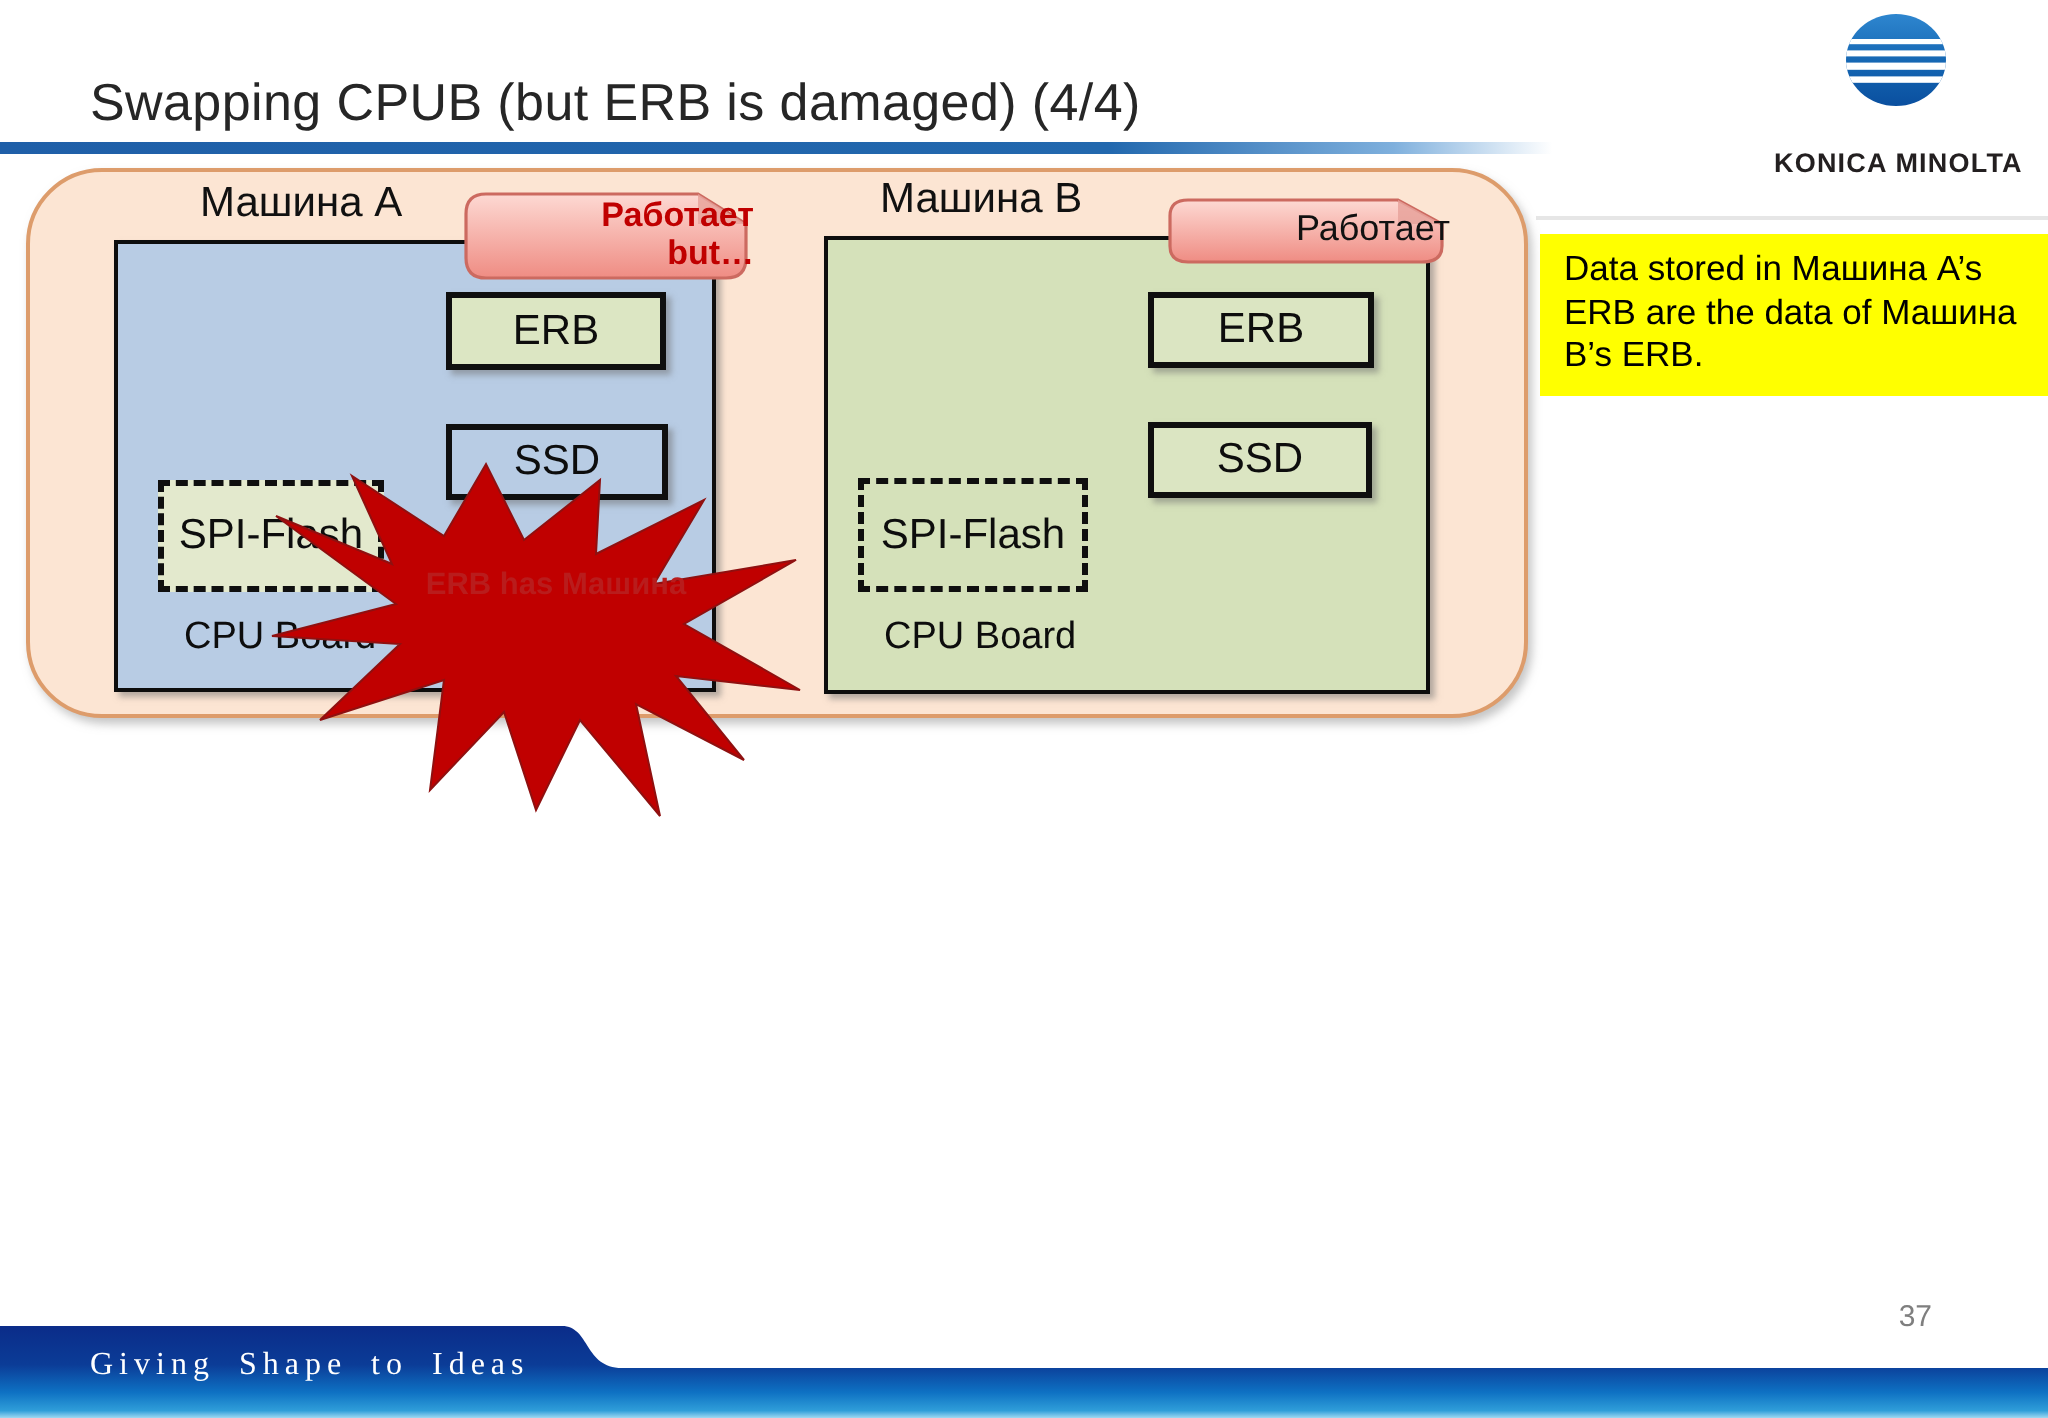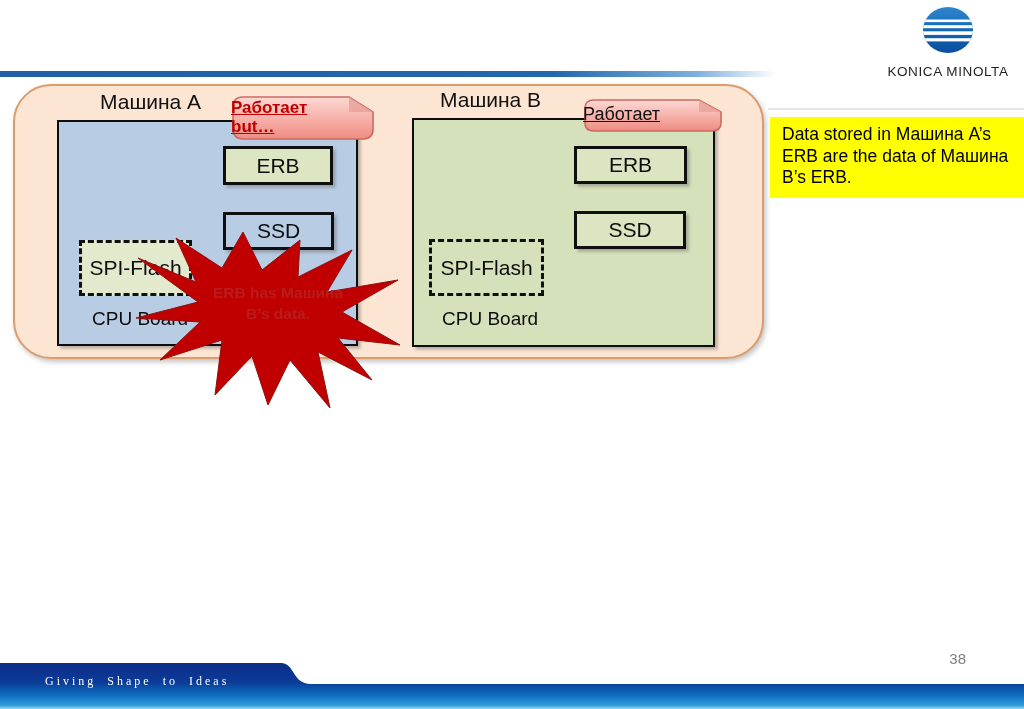--- a/index.html
+++ b/index.html
@@ -12,21 +12,21 @@
     position:absolute;left:45px;top:36px;font-size:26px;color:#262626;
     letter-spacing:0.2px;
   }
   .title-rule{
     position:absolute;left:0;top:71px;width:792px;height:6px;
     background:linear-gradient(to right,#1f5fa8 0%,#2268ae 70%,#7fb0dd 88%,rgba(255,255,255,0) 98%);
   }
   .logo{position:absolute;left:887px;top:6px;width:122px;text-align:center;}
   .logo svg{display:block;margin:0 auto;}
   .logo-text{
-    margin-top:8px;font-size:13.5px;font-weight:normal;color:#231f20;letter-spacing:0.6px;
+    margin-top:18px;font-size:13.5px;font-weight:bold;color:#231f20;letter-spacing:0.6px;
     font-family:"Liberation Sans",sans-serif;white-space:nowrap;
   }
   .faint-line{position:absolute;left:768px;top:108px;width:256px;height:2px;background:#d8d8d8;opacity:.65;}
   
   .panel{
     position:absolute;left:13px;top:84px;width:747px;height:271px;
     background:#fce5d3;border:2px solid #dd9c6b;border-radius:38px;
     box-shadow:2px 3px 5px rgba(150,150,150,.55);
   }
   
@@ -45,21 +45,21 @@
   .spi-a{left:20px;top:118px;width:113px;height:56px;background:#e3e9cd;border-style:dashed;box-shadow:none;}
   .erb-b{left:160px;top:26px;width:113px;height:38px;background:#dbe5c2;}
   .ssd-b{left:160px;top:91px;width:112px;height:38px;background:#dbe5c2;}
   .spi-b{left:15px;top:119px;width:115px;height:57px;background:transparent;border-style:dashed;box-shadow:none;}
   .cpu-label{position:absolute;font-size:19px;color:#0d0d0d;}
   .cpu-a{left:33px;top:186px;}
   .cpu-b{left:28px;top:188px;}
   
   .callout{position:absolute;}
   .callout svg{position:absolute;left:0;top:0;}
-  .callout .txt{position:relative;text-align:left;text-decoration:underline;}
+  .callout .txt{position:relative;text-align:right;}
   .callout-a{left:231px;top:95px;width:146px;height:46px;}
   .callout-a .txt{padding-top:3px;font-size:17px;font-weight:bold;color:#c00000;line-height:19px;}
   .callout-b{left:583px;top:98px;width:142px;height:35px;}
   .callout-b .txt{font-size:18px;color:#111;line-height:33px;}
   
   .note{
     position:absolute;left:770px;top:117px;width:268px;box-sizing:border-box;
     background:#ffff00;padding:7px 12px 9px 12px;font-size:17.5px;line-height:1.24;color:#000;
   }
   
@@ -67,30 +67,31 @@
   .star-wrap svg{position:absolute;left:0;top:0;}
   .star-text{
     position:absolute;left:38px;top:57px;width:240px;text-align:center;
     color:#b91c1c;font-size:15.5px;font-weight:600;line-height:21px;
   }
   
   .footer{position:absolute;left:0;top:663px;width:1024px;height:46px;}
   .footer svg{position:absolute;left:0;top:0;}
   .tagline{
     position:absolute;left:45px;top:11px;color:#ffffff;
-    font-family:"Liberation Serif","DejaVu Serif",serif;font-size:12px;
+    font-family:"Liberation Serif","DejaVu Serif",serif;font-size:16px;
     letter-spacing:3px;word-spacing:5px;white-space:nowrap;
   }
   .page-num{position:absolute;right:58px;top:650px;font-size:15px;color:#7f7f7f;}
 </style>
 </head>
 <body>
 
 <div class="slide">
 
+  <div class="title">Swapping CPUB (but ERB is damaged) (4/4)</div>
   <div class="title-rule"></div>
 
   <div class="logo">
     <svg width="62" height="50" viewBox="0 0 62 50">
       <defs>
         <linearGradient id="glb" x1="0" y1="0" x2="0" y2="1">
           <stop offset="0" stop-color="#2e86cf"></stop>
           <stop offset="0.5" stop-color="#1668b4"></stop>
           <stop offset="1" stop-color="#0a4f9f"></stop>
         </linearGradient>
@@ -164,25 +165,24 @@
   <div class="note">Data stored in Машина A’s ERB are the data of Машина B’s ERB.</div>
 
   <div class="star-wrap">
     <svg width="300" height="190" viewBox="0 0 300 190">
       <polygon fill="#c00000" stroke="#8f1010" stroke-width="1" points="18,33 76,57 56,13 102,43 123,7 142,45 180,15 178,52 232,25 207,67
                 278,55 222,87 280,120 218,113 252,155 198,127 210,183 170,135
                 148,180 132,131 95,170 102,115 40,135 80,97 16,93 78,77"></polygon>
     </svg>
     <div class="star-text">
       <div>ERB has Машина</div>
-      <div>B’s data.</div>
     </div>
   </div>
 
-  <div class="page-num">38</div>
+  <div class="page-num">37</div>
 
   <div class="footer">
     <svg width="1024" height="46" viewBox="0 0 1024 46">
       <defs>
         <linearGradient id="ftr" x1="0" y1="0" x2="0" y2="46" gradientUnits="userSpaceOnUse">
           <stop offset="0" stop-color="#0b2c89"></stop>
           <stop offset="0.42" stop-color="#0b3c97"></stop>
           <stop offset="0.72" stop-color="#0e71c3"></stop>
           <stop offset="0.92" stop-color="#2f9ed9"></stop>
           <stop offset="1" stop-color="#9ed9f2"></stop>

